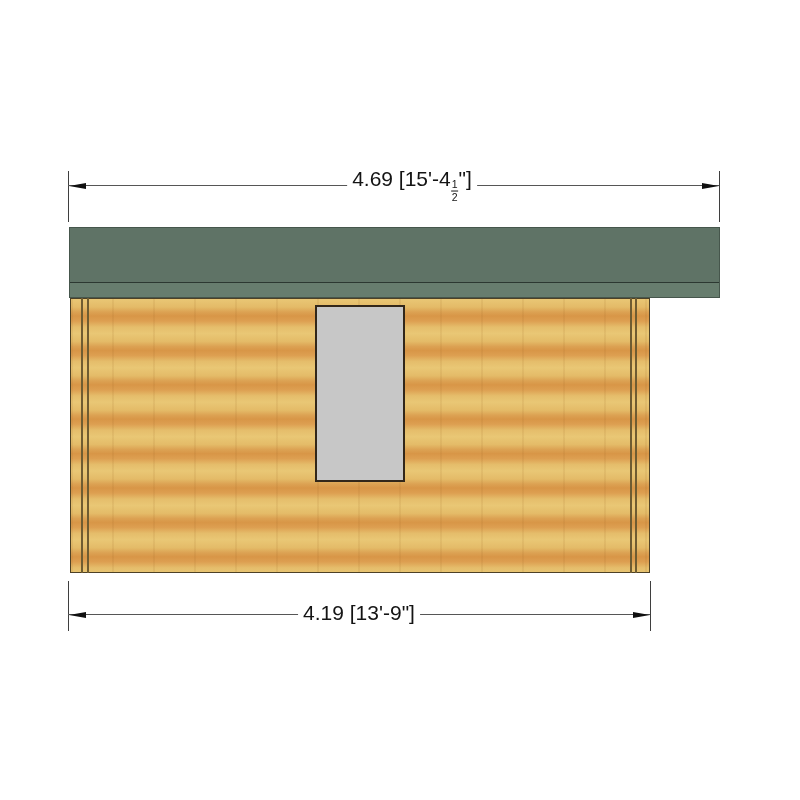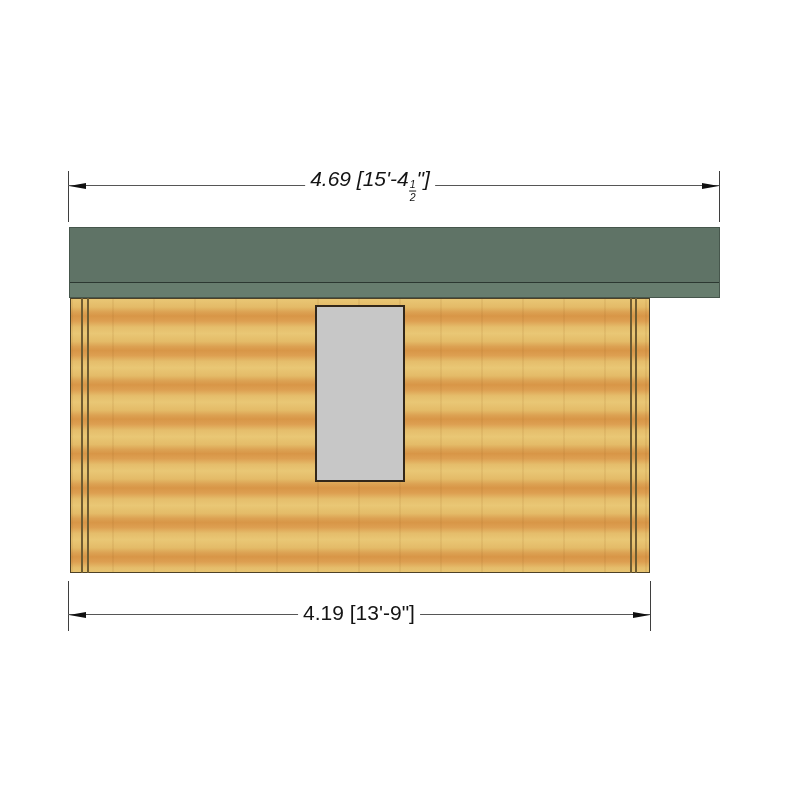--- a/index.html
+++ b/index.html
@@ -24,21 +24,21 @@
   .arr-top-left{left:69px;top:183px;}
   .arr-top-right{left:702px;top:183px;}
   .arr-bot-left{left:69px;top:612px;}
   .arr-bot-right{left:633px;top:612px;}
 
   .dim-label{
     position:absolute;transform:translate(-50%,-50%);
     background:#ffffff;padding:0 5px;font-size:21px;line-height:1.2;
     white-space:nowrap;color:#141414;
   }
-  .dim-label-top{left:370px;top:184px;font-style:italic;}
+  .dim-label-top{left:412px;top:184px;}
   .dim-label-bottom{left:359px;top:613px;}
 
   .frac{
     display:inline-flex;flex-direction:column;align-items:center;
     vertical-align:-0.22em;font-size:0.5em;line-height:1.08;
   }
   .frac .num{border-bottom:1.4px solid #141414;padding:0 1px;}
   .frac .den{padding:0 1px;}
 
   

